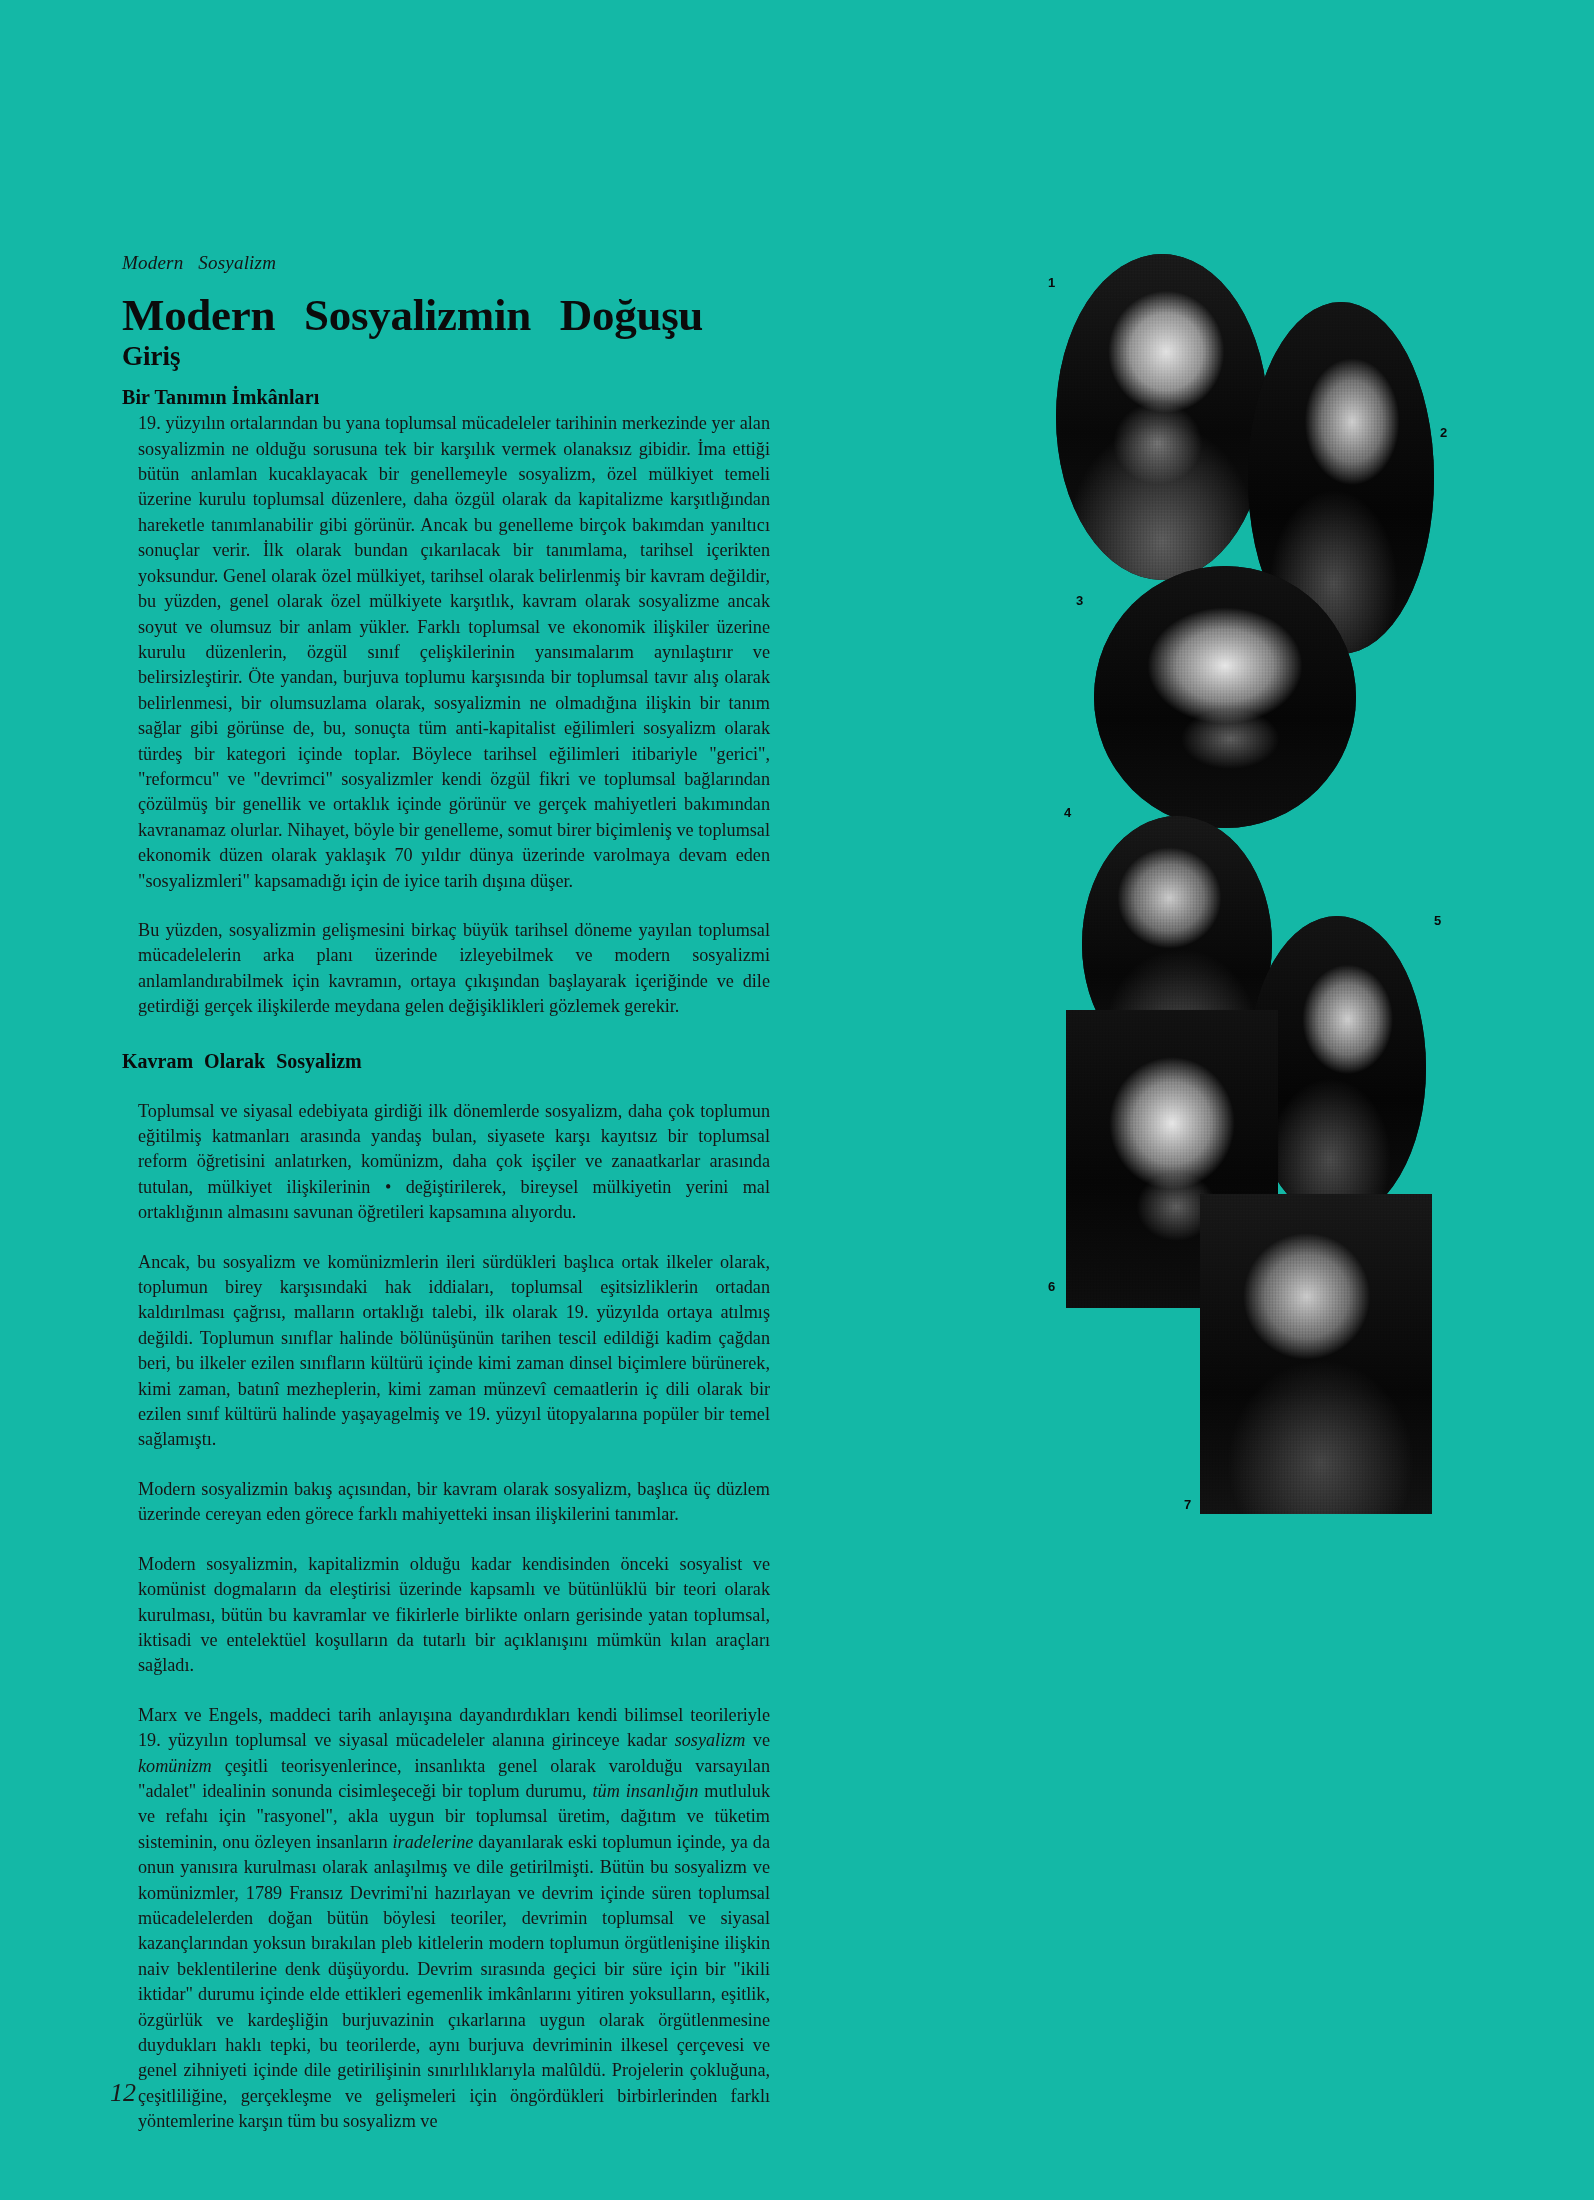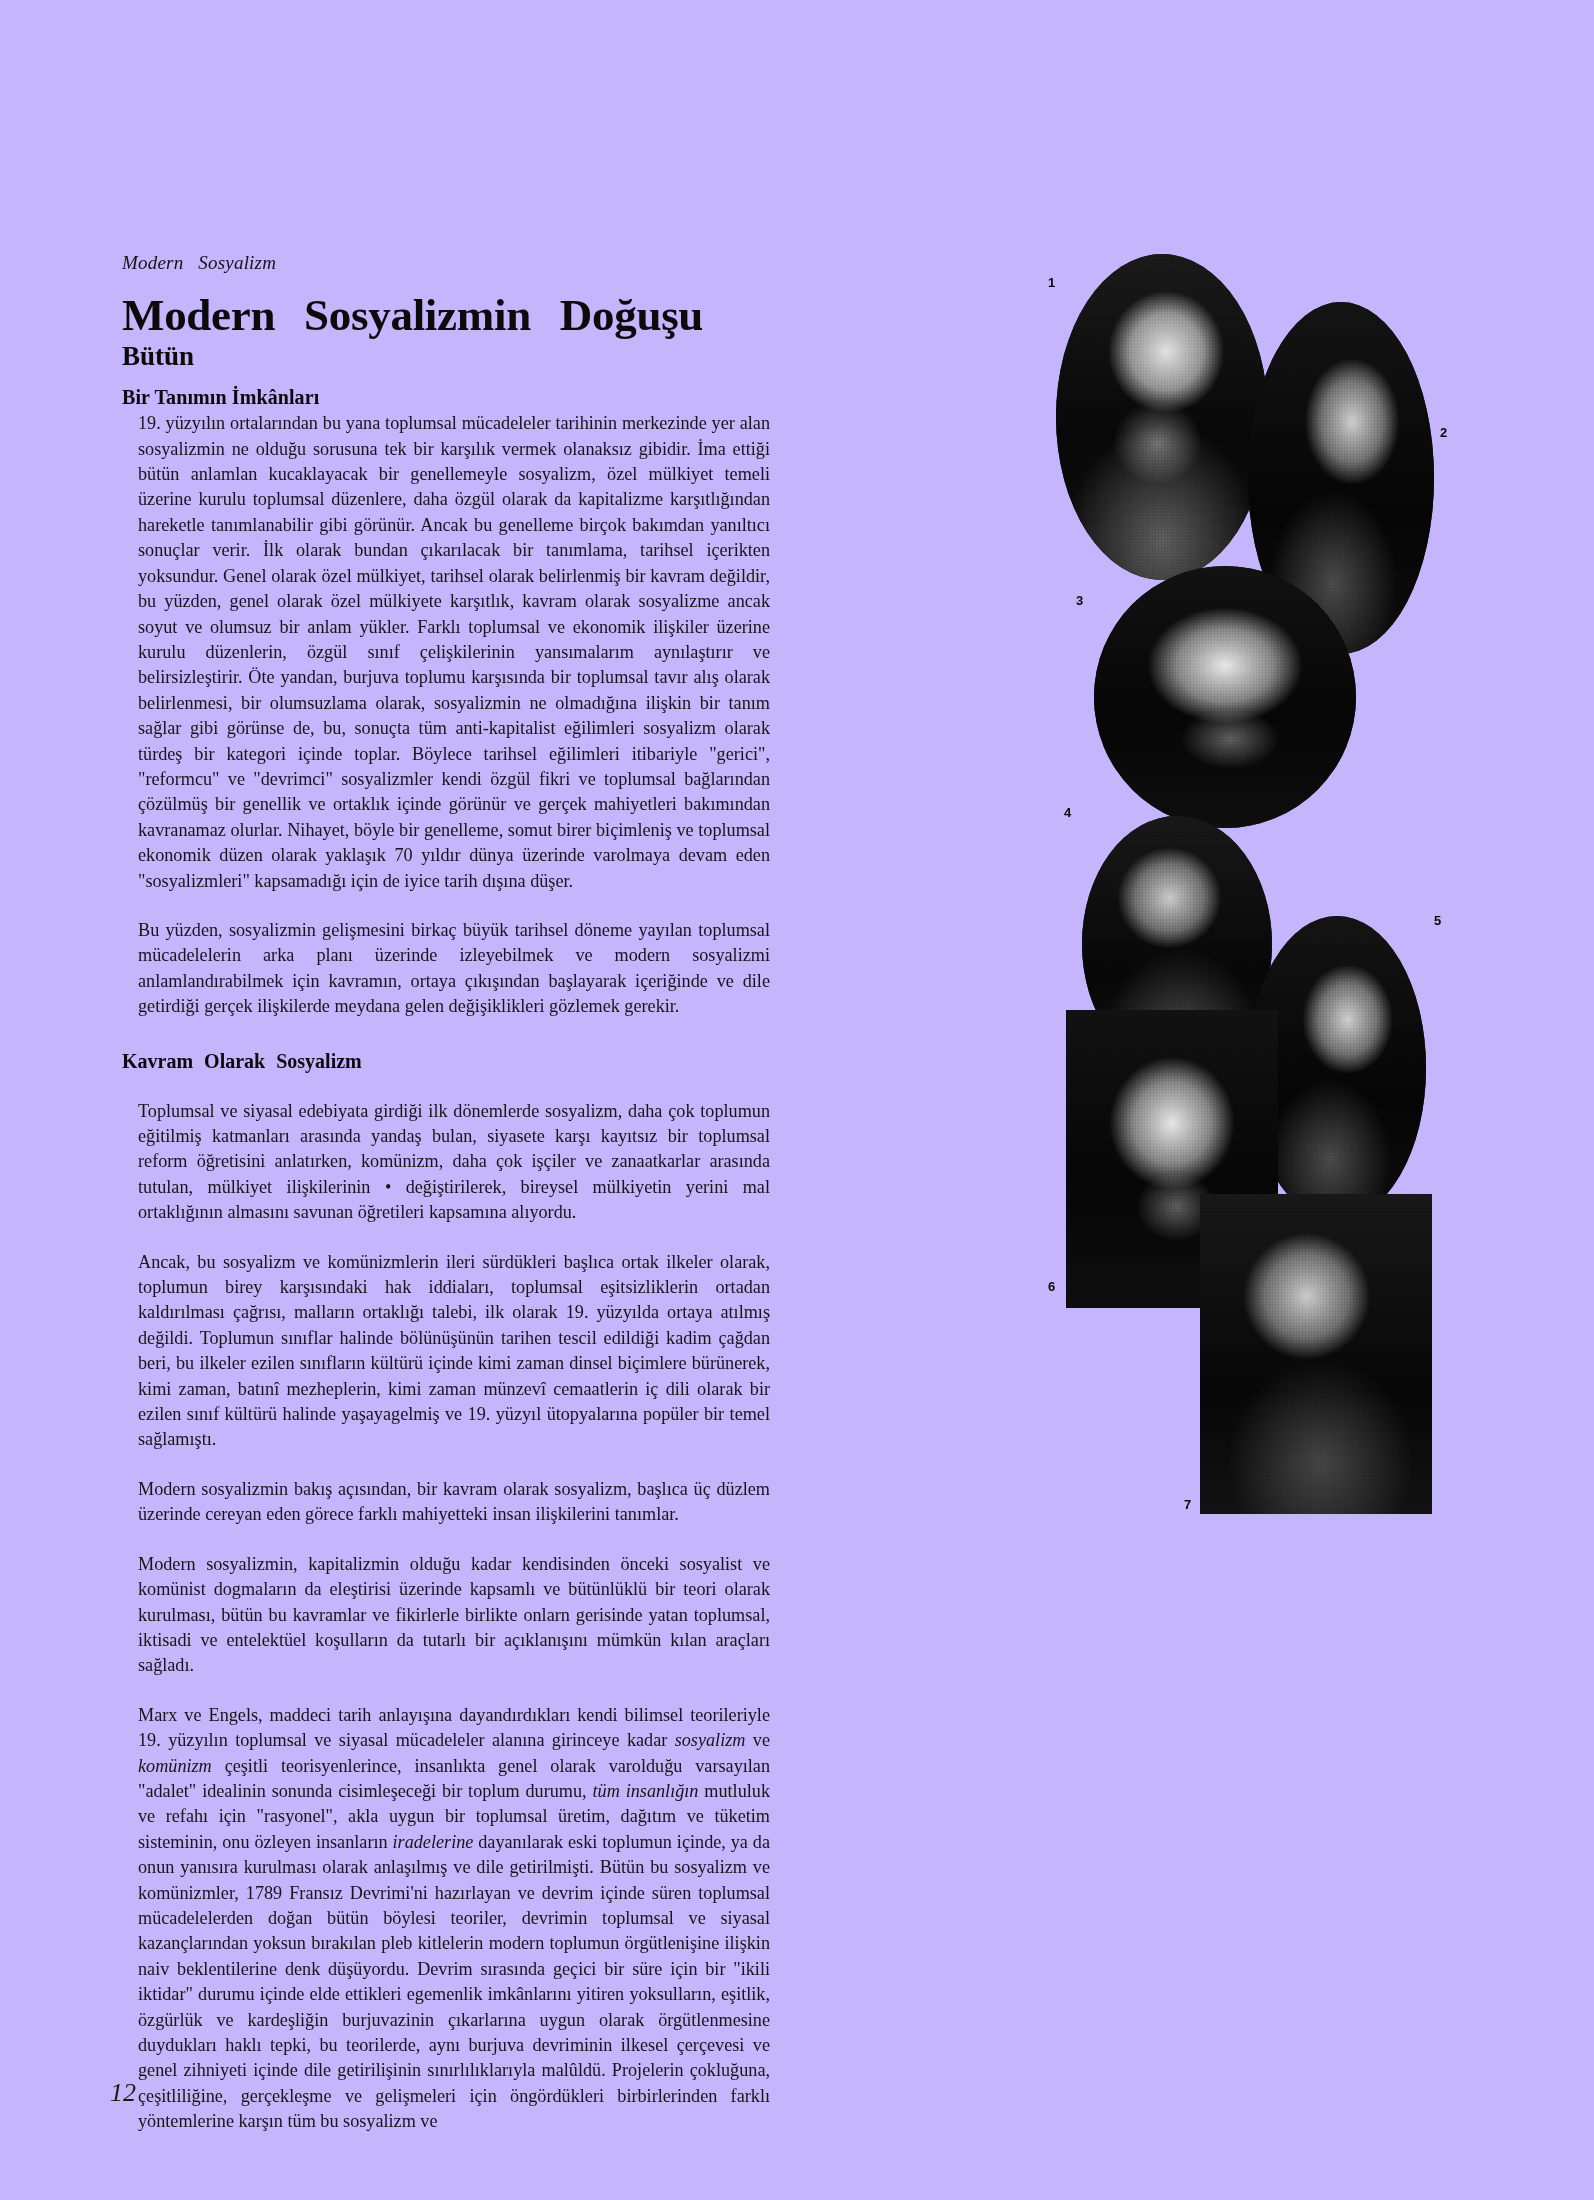--- a/index.html
+++ b/index.html
@@ -13,21 +13,21 @@
     position: relative;
     font-family: "Liberation Serif", "DejaVu Serif", serif;
     color: #111111;
     overflow: hidden;
   }
 
   
   #page {
     position: absolute;
     inset: 0;
-    background: #c4b5fd;
+    background: #14b8a6;
   }
 
   
   #text-column {
     position: absolute;
     left: 122px;
     top: 252px;
     width: 648px;
   }
 
@@ -191,21 +191,21 @@
 <body>
 
 <div id="page">
 
   <div id="text-column">
 
     <div class="running-head">Modern   Sosyalizm</div>
 
     <h1 class="chapter-title">Modern   Sosyalizmin   Doğuşu</h1>
 
-    <h2 class="section-title">Bütün</h2>
+    <h2 class="section-title">Giriş</h2>
 
     <h3 class="subsection-title">Bir Tanımın İmkânları</h3>
 
     <p class="body">19. yüzyılın ortalarından bu yana toplumsal mücadeleler tarihinin merkezinde yer alan sosyalizmin ne olduğu sorusuna tek bir karşılık vermek olanaksız gibidir. İma ettiği bütün anlamlan kucaklayacak bir genellemeyle sosyalizm, özel mülkiyet temeli üzerine kurulu toplumsal düzenlere, daha özgül olarak da kapitalizme karşıtlığından hareketle tanımlanabilir gibi görünür. Ancak bu genelleme birçok bakımdan yanıltıcı sonuçlar verir. İlk olarak bundan çıkarılacak bir tanımlama, tarihsel içerikten yoksundur. Genel olarak özel mülkiyet, tarihsel olarak belirlenmiş bir kavram değildir, bu yüzden, genel olarak özel mülkiyete karşıtlık, kavram olarak sosyalizme ancak soyut ve olumsuz bir anlam yükler. Farklı toplumsal ve ekonomik ilişkiler üzerine kurulu düzenlerin, özgül sınıf çelişkilerinin yansımalarım aynılaştırır ve belirsizleştirir. Öte yandan, burjuva toplumu karşısında bir toplumsal tavır alış olarak belirlenmesi, bir olumsuzlama olarak, sosyalizmin ne olmadığına ilişkin bir tanım sağlar gibi görünse de, bu, sonuçta tüm anti-kapitalist eğilimleri sosyalizm olarak türdeş bir kategori içinde toplar. Böylece tarihsel eğilimleri itibariyle "gerici", "reformcu" ve "devrimci" sosyalizmler kendi özgül fikri ve toplumsal bağlarından çözülmüş bir genellik ve ortaklık içinde görünür ve gerçek mahiyetleri bakımından kavranamaz olurlar. Nihayet, böyle bir genelleme, somut birer biçimleniş ve toplumsal ekonomik düzen olarak yaklaşık 70 yıldır dünya üzerinde varolmaya devam eden "sosyalizmleri" kapsamadığı için de iyice tarih dışına düşer.</p>
 
     <p class="body">Bu yüzden, sosyalizmin gelişmesini birkaç büyük tarihsel döneme yayılan toplumsal mücadelelerin arka planı üzerinde izleyebilmek ve modern sosyalizmi anlamlandırabilmek için kavramın, ortaya çıkışından başlayarak içeriğinde ve dile getirdiği gerçek ilişkilerde meydana gelen değişiklikleri gözlemek gerekir.</p>
 
     <h3 class="heading-spaced">Kavram  Olarak  Sosyalizm</h3>
 
     <p class="body">Toplumsal ve siyasal edebiyata girdiği ilk dönemlerde sosyalizm, daha çok toplumun eğitilmiş katmanları arasında yandaş bulan, siyasete karşı kayıtsız bir toplumsal reform öğretisini anlatırken, komünizm, daha çok işçiler ve zanaatkarlar arasında tutulan, mülkiyet ilişkilerinin • değiştirilerek, bireysel mülkiyetin yerini mal ortaklığının almasını savunan öğretileri kapsamına alıyordu.</p>

